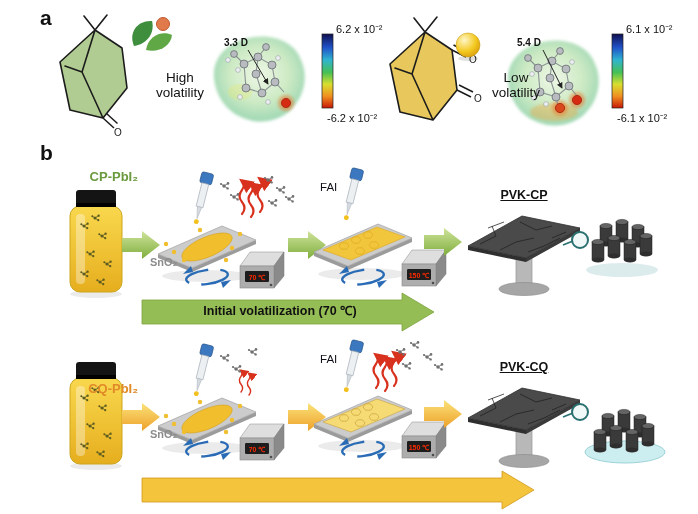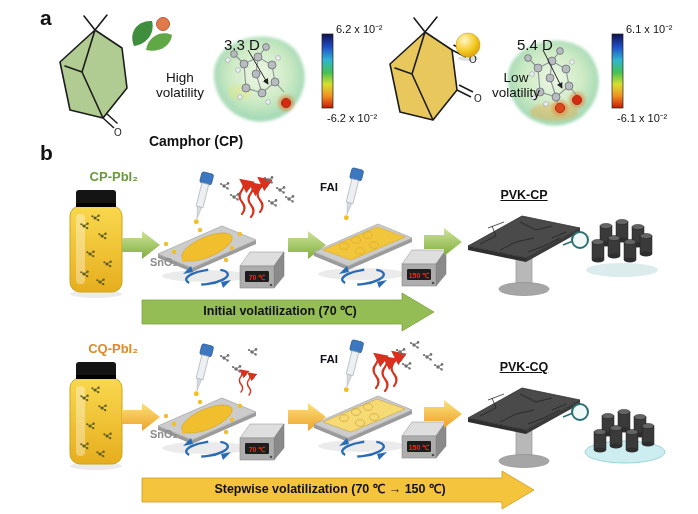--- a/index.html
+++ b/index.html
@@ -2,28 +2,28 @@
 <html style="--cp-accent: #6a9a3c; --cq-accent: #e08a28; --banner-green: #95bd55; --banner-yellow: #f4c43c; --heat-red: #d8321e; --rotation-blue: #2a6bb5; --hotplate-temp-red: #ff2a00; --vial-yellow: #f2c62e; --substrate-gray: #8c8c8c;"><head>
 <meta charset="utf-8">
 <style>
   * { margin:0; padding:0; box-sizing:border-box; }
   body { background:#ffffff; font-family:"Liberation Sans", sans-serif; }
   #figure { position:relative; width:698px; height:514px; background:#ffffff; overflow:hidden; }
   #art { position:absolute; left:0; top:0; }
   .lbl { position:absolute; color:#111; line-height:1.12; white-space:nowrap; font-family:"Liberation Sans", sans-serif; }
   .panel-letter { font-size:21px; font-weight:700; }
   .volatility { font-size:13.5px; font-weight:400; text-align:center; width:80px; }
-  .dipole { font-size:15px; font-weight:400; }
+  .dipole { font-size:10px; font-weight:700; }
   .scale { font-size:11px; }
   .caption { font-size:14px; font-weight:700; text-align:center; }
   .precursor { font-size:13px; font-weight:700; text-align:right; width:84px; }
   .cp { color:var(--cp-accent,#6a9a3c); }
-  .cq { color:var(--cq-accent,#e08a28); }
+  .cq { color:var(--cq-accent,#e08a28);margin-top:40px; }
   .substrate { font-size:11px; font-weight:700; color:var(--substrate-gray,#8c8c8c); }
-  .fai { font-size:11.5px; font-weight:700; color:#101018; }
+  .fai { font-size:11.5px; font-weight:400; color:#101018; }
   .product { font-size:12.5px; font-weight:700; text-align:center; width:100px;text-decoration:underline; }
   .banner-text { font-size:12.5px; font-weight:700; text-align:center; color:#111;padding-left:16px; }
   .temp-text { font:700 7px "Liberation Sans", sans-serif; fill:var(--hotplate-temp-red,#ff2a00); }
   .atom-o { font:400 10px "Liberation Sans", sans-serif; fill:#1a1a1a; }
   .banner1 { fill:var(--banner-green,#95bd55); stroke:#7ea23e; stroke-width:0.8; }
   .banner2 { fill:var(--banner-yellow,#f4c43c); stroke:#d09a20; stroke-width:0.8; }
   .heat-path { stroke:var(--heat-red,#d8321e); }
 </style>
 </head>
 <body>
@@ -414,28 +414,26 @@
 <div class="lbl volatility" style="left:140px; top:70px;">High</div>
 <div class="lbl volatility" style="left:140px; top:85px;">volatility</div>
 <div class="lbl dipole" style="left:224px; top:37px;">3.3 D</div>
 <div class="lbl scale" style="left:336px; top:23px;">6.2 x 10⁻²</div>
 <div class="lbl scale" style="left:327px; top:112px;">-6.2 x 10⁻²</div>
 <div class="lbl volatility" style="left:476px; top:70px;">Low</div>
 <div class="lbl volatility" style="left:476px; top:85px;">volatility</div>
 <div class="lbl dipole" style="left:517px; top:37px;">5.4 D</div>
 <div class="lbl scale" style="left:626px; top:23px;">6.1 x 10⁻²</div>
 <div class="lbl scale" style="left:617px; top:112px;">-6.1 x 10⁻²</div>
-<div class="lbl caption" style="left:116px; top:134px; width:160px;">Camphor (CP)</div>
 
 <div class="lbl panel-letter" style="left:40px; top:141px;">b</div>
 <div class="lbl precursor cp" style="left:54px; top:170px;">CP-PbI₂</div>
 <div class="lbl substrate" style="left:150px; top:256px;">SnO₂</div>
 <div class="lbl fai" style="left:320px; top:181px;">FAI</div>
 <div class="lbl product" style="left:474px; top:188px;">PVK-CP</div>
 <div class="lbl banner-text" style="left:142px; top:304px; width:260px;">Initial volatilization (70 ℃)</div>
 
 <div class="lbl precursor cq" style="left:54px; top:342px;">CQ-PbI₂</div>
 <div class="lbl substrate" style="left:150px; top:428px;">SnO₂</div>
 <div class="lbl fai" style="left:320px; top:353px;">FAI</div>
 <div class="lbl product" style="left:474px; top:360px;">PVK-CQ</div>
-<div class="lbl banner-text" style="left:142px; top:482px; width:360px;">Stepwise volatilization (70 ℃ → 150 ℃)</div>
 
 </div>
 
 </body></html>

